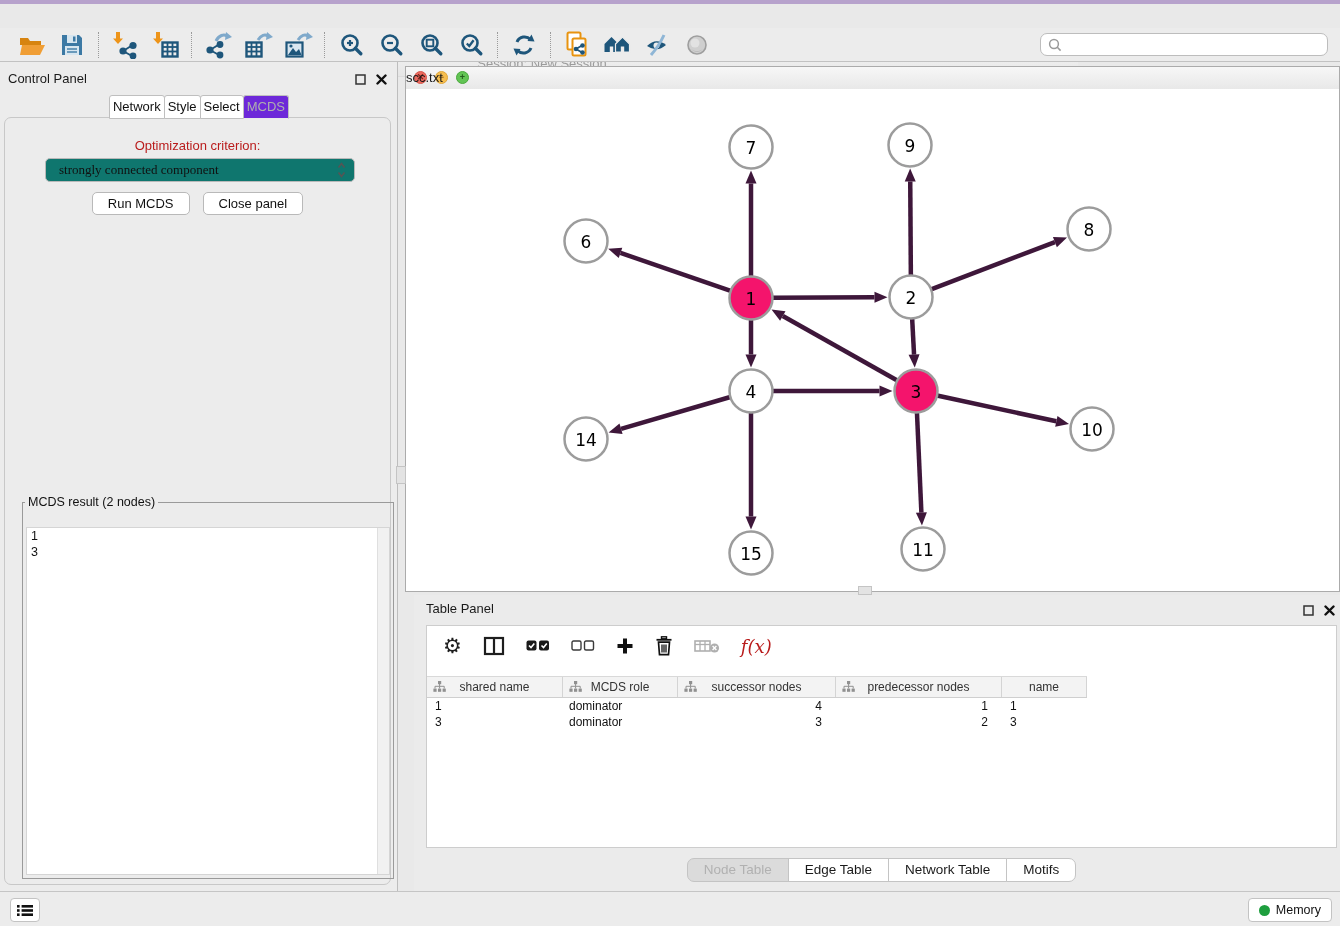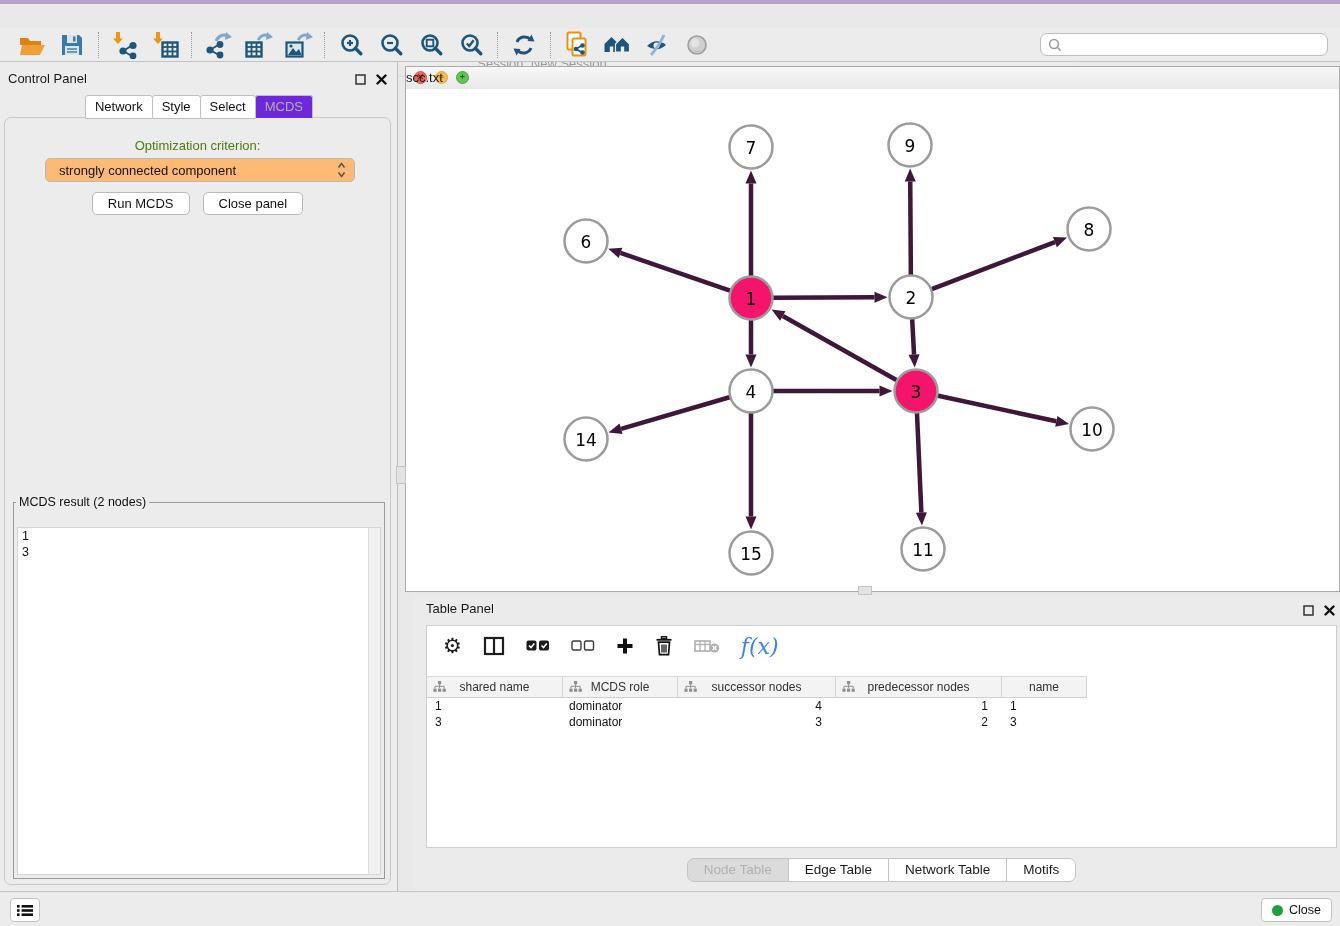--- a/index.html
+++ b/index.html
@@ -25,55 +25,55 @@
   .tb-sep{width:0;height:26px;border-left:1px dotted #9A9A9A;margin:0 6px;}
   .search-wrap{margin-left:auto;width:288px;height:23px;background:#fff;border:1px solid #BDBDBD;
                border-radius:7px;display:flex;align-items:center;padding-left:7px;box-sizing:border-box;}
   .search-wrap input{border:none;outline:none;flex:1;height:18px;font-size:12px;background:transparent;margin-left:4px;}
   
   .control-panel{position:absolute;left:0;top:62px;width:398px;height:829px;background:#ECECEC;
                  border-right:1px solid #BDBDBD;box-sizing:border-box;}
   .panel-header-text{position:absolute;left:8px;top:9px;font-size:13px;color:#1A1A1A;}
   .ph-icons{position:absolute;right:10px;top:9px;display:flex;gap:10px;align-items:center;}
   .cp-tabs{position:absolute;left:0;top:33px;width:100%;display:flex;justify-content:center;z-index:2;}
-  .cp-tab{border:1px solid #BFBFBF;background:#fff;color:#111;font-size:13px;padding:3px 9px 4px;
+  .cp-tab{border:1px solid #BFBFBF;background:#fff;color:#111;font-size:13px;padding:3px 3px 4px;
           margin-right:-1px;border-radius:3px 3px 0 0;}
   .cp-tab.active{background:#6d28d9;color:#AFAFAF;border-bottom-color:#E9E9E9;}
   .cp-body{position:absolute;left:4px;top:55px;right:6px;bottom:6px;border:1px solid #C8C8C8;
            border-radius:7px;background:#ECECEC;}
-  .opt-label{position:absolute;left:0;top:20px;width:100%;text-align:center;font-size:13px;color:#4d7c0f;}
-  .opt-select{position:absolute;left:40px;top:40px;width:310px;height:24px;background:#fdba74;
+  .opt-label{position:absolute;left:0;top:20px;width:100%;text-align:center;font-size:13px;color:#b91c1c;}
+  .opt-select{position:absolute;left:40px;top:40px;width:310px;height:24px;background:#0f766e;
               border:1px solid #B9B9B9;border-radius:5px;display:flex;align-items:center;
-              padding:0 8px 0 13px;box-sizing:border-box;font-size:13px;color:#111;}
+              padding:0 8px 0 13px;box-sizing:border-box;font-size:13px;color:#111;font-family:Liberation Serif, serif;}
   .opt-select .sel-text{flex:1;}
   .btn-row{position:absolute;left:0;top:74px;width:100%;display:flex;justify-content:center;gap:13px;}
   .pbtn{height:23px;background:#fff;border:1px solid #B9B9B9;border-radius:5px;font-size:13px;
         color:#111;padding:0 15px;font-family:"Liberation Sans",sans-serif;}
-  .result-fieldset{position:absolute;left:8px;top:377px;width:372px;height:384px;box-sizing:border-box;
+  .result-fieldset{position:absolute;left:17px;top:377px;width:372px;height:384px;box-sizing:border-box;
                    border:1px solid #9A9A9A;margin:0;padding:2px;}
   .result-fieldset legend{font-size:12.5px;color:#111;padding:0 3px;margin-left:0;}
   .result-box{position:absolute;left:3px;right:3px;top:18px;bottom:3px;background:#fff;border:1px solid #D5D5D5;}
   .result-line{font-size:12.5px;line-height:16px;padding-left:4px;color:#111;}
   .result-scroll{position:absolute;right:0;top:0;bottom:0;width:11px;background:#F1F1F1;border-left:1px solid #DFDFDF;}
   
   .network-window{position:absolute;left:405px;top:66px;width:935px;height:526px;background:#fff;
                   border:1px solid #ABABAB;box-sizing:border-box;}
   .nw-titlebar{position:absolute;left:0;top:0;right:0;height:22px;background:linear-gradient(#F7F7F7,#E8E8E8);
                border-bottom:1px solid #B5B5B5;}
   .nw-title{position:absolute;left:0;top:3px;width:100%;text-align:left;font-size:13px;color:#1A1A1A;}
   .nw-canvas{position:absolute;left:0;top:22px;right:0;bottom:0;background:#fff;}
   .grip-v{position:absolute;left:396px;top:466px;width:8px;height:16px;background:#E3E3E3;border:1px solid #C4C4C4;z-index:5;}
   .grip-h{position:absolute;left:858px;top:586px;width:12px;height:7px;background:#E3E3E3;border:1px solid #C4C4C4;z-index:5;}
   
   .table-panel{position:absolute;left:414px;top:595px;width:935px;height:296px;background:#EBEBEB;text-decoration:underline;}
   .tp-card{position:absolute;left:12px;top:30px;width:911px;height:223px;background:#fff;border:1px solid #CDCDCD;box-sizing:border-box;}
   .tp-toolbar{position:absolute;left:0;top:0;height:40px;display:flex;align-items:center;padding-left:16px;gap:21px;}
   .tico{display:flex;align-items:center;justify-content:center;background:none;border:none;padding:0;}
   .gear-char{font-family:"DejaVu Sans",sans-serif;font-size:21px;color:#1E1E1E;line-height:20px;}
-  .fx-label{font-family:"DejaVu Serif",serif;font-style:italic;font-size:22px;color:#3b82f6;}
+  .fx-label{font-family:"DejaVu Serif",serif;font-style:italic;font-size:18px;color:#b91c1c;}
   .tp-grid{position:absolute;left:0px;top:50px;width:909px;}
   .tp-header{display:grid;grid-template-columns:136px 115px 158px 166px 85px;width:660px;
              background:#F3F3F3;border-top:1px solid #D9D9D9;border-bottom:1px solid #CFCFCF;text-align:right;}
   .th-cell{position:relative;height:20px;display:flex;align-items:center;justify-content:center;
            font-size:12px;color:#333;border-right:1px solid #D4D4D4;}
   .th-cell .h-icon{position:absolute;left:6px;top:4px;}
   .tp-row{display:grid;grid-template-columns:136px 115px 158px 166px 85px;height:16px;font-size:12px;color:#111;}
   .td{line-height:16px;white-space:nowrap;overflow:hidden;}
   .td.a-l0{padding-left:8px;}  .td.a-l1{padding-left:6px;}
   .td.a-r{text-align:right;padding-right:14px;} .td.a-l4{padding-left:8px;}
@@ -567,16 +567,16 @@
         <rect x="0" y="1" width="2.6" height="2.6" fill="#111"></rect>
           <rect x="4.6" y="1" width="11.4" height="2.6" fill="#111"></rect>
         <rect x="0" y="5.2" width="2.6" height="2.6" fill="#111"></rect>
           <rect x="4.6" y="5.2" width="11.4" height="2.6" fill="#111"></rect>
         <rect x="0" y="9.4" width="2.6" height="2.6" fill="#111"></rect>
           <rect x="4.6" y="9.4" width="11.4" height="2.6" fill="#111"></rect>
       </svg>
     </button>
     <button class="memory-btn">
       <span class="mem-dot"></span>
-      <span>Close</span>
+      <span>Memory</span>
     </button>
   </div>
 </div>
 
 </body></html>

